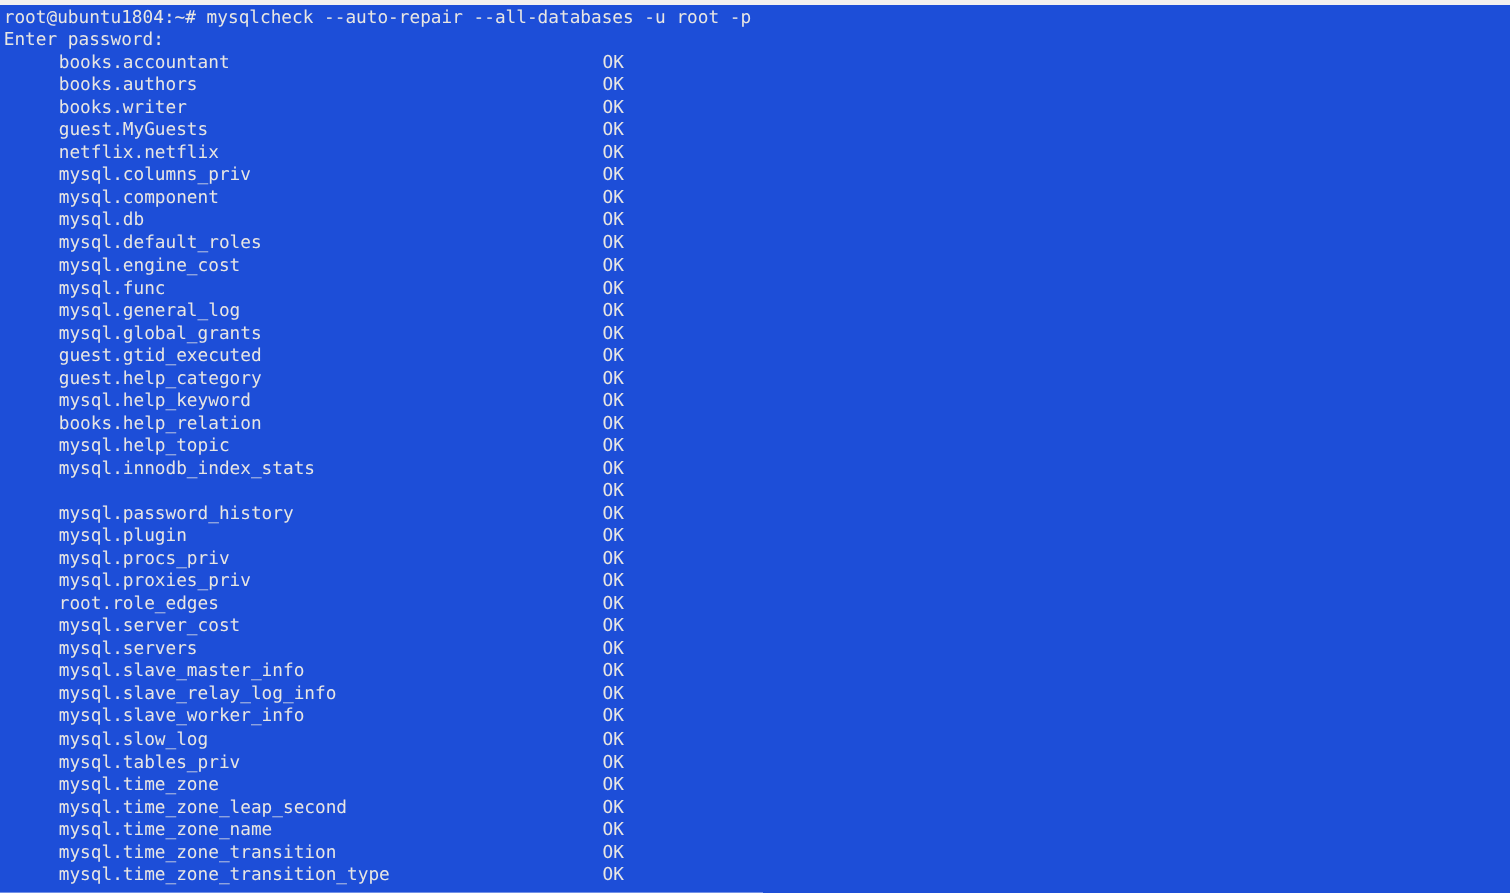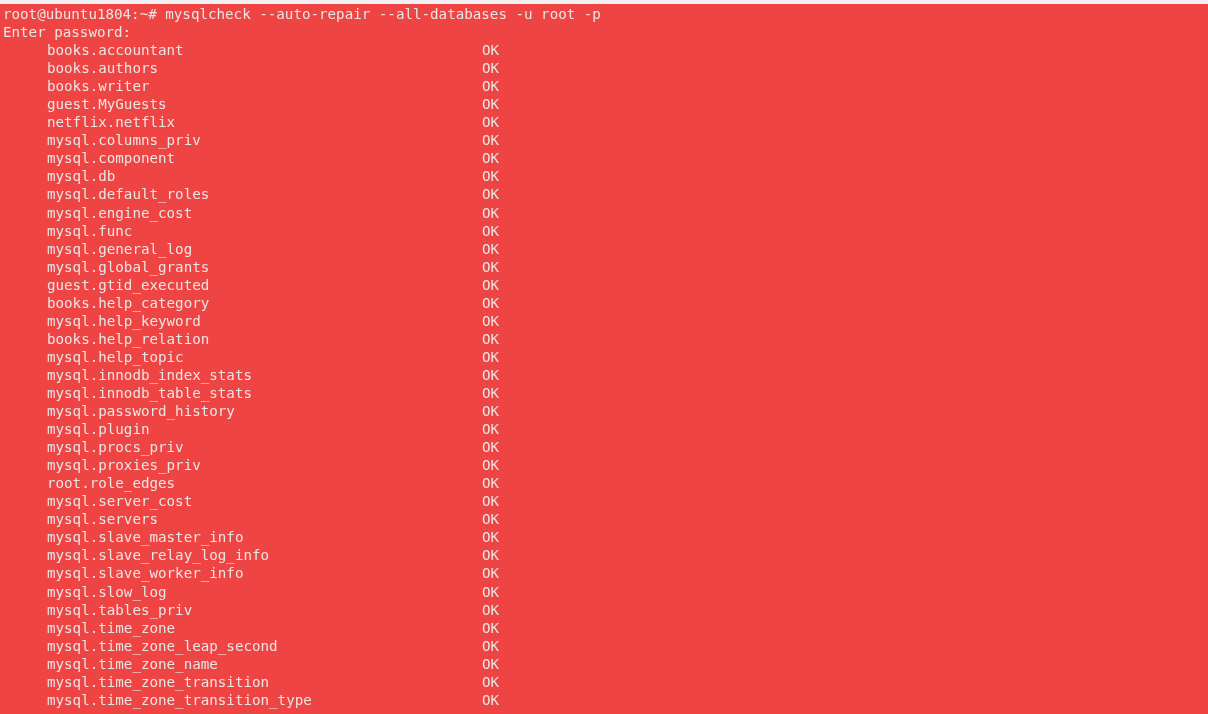--- a/index.html
+++ b/index.html
@@ -10,21 +10,21 @@
   }
   body {
     width: 1208px;
     height: 714px;
     overflow: hidden;
   }
   #terminal-window {
     position: relative;
     width: 1208px;
     height: 714px;
-    background: #ef4444;
+    background: #1d4ed8;
     overflow: hidden;
     box-sizing: border-box;
   }
   
   #window-top-edge {
     position: absolute;
     top: 0;
     left: 0;
     width: 1208px;
     height: 4px;
@@ -94,26 +94,26 @@
         <div class="term-line result-row"><span class="table-name">netflix.netflix</span><span class="status">OK</span></div>
         <div class="term-line result-row"><span class="table-name">mysql.columns_priv</span><span class="status">OK</span></div>
         <div class="term-line result-row"><span class="table-name">mysql.component</span><span class="status">OK</span></div>
         <div class="term-line result-row"><span class="table-name">mysql.db</span><span class="status">OK</span></div>
         <div class="term-line result-row"><span class="table-name">mysql.default_roles</span><span class="status">OK</span></div>
         <div class="term-line result-row"><span class="table-name">mysql.engine_cost</span><span class="status">OK</span></div>
         <div class="term-line result-row"><span class="table-name">mysql.func</span><span class="status">OK</span></div>
         <div class="term-line result-row"><span class="table-name">mysql.general_log</span><span class="status">OK</span></div>
         <div class="term-line result-row"><span class="table-name">mysql.global_grants</span><span class="status">OK</span></div>
         <div class="term-line result-row"><span class="table-name">guest.gtid_executed</span><span class="status">OK</span></div>
-        <div class="term-line result-row"><span class="table-name">books.help_category</span><span class="status">OK</span></div>
+        <div class="term-line result-row"><span class="table-name">guest.help_category</span><span class="status">OK</span></div>
         <div class="term-line result-row"><span class="table-name">mysql.help_keyword</span><span class="status">OK</span></div>
         <div class="term-line result-row"><span class="table-name">books.help_relation</span><span class="status">OK</span></div>
         <div class="term-line result-row"><span class="table-name">mysql.help_topic</span><span class="status">OK</span></div>
         <div class="term-line result-row"><span class="table-name">mysql.innodb_index_stats</span><span class="status">OK</span></div>
-        <div class="term-line result-row"><span class="table-name">mysql.innodb_table_stats</span><span class="status">OK</span></div>
+        <div class="term-line result-row"><span class="status">OK</span></div>
         <div class="term-line result-row"><span class="table-name">mysql.password_history</span><span class="status">OK</span></div>
         <div class="term-line result-row"><span class="table-name">mysql.plugin</span><span class="status">OK</span></div>
         <div class="term-line result-row"><span class="table-name">mysql.procs_priv</span><span class="status">OK</span></div>
         <div class="term-line result-row"><span class="table-name">mysql.proxies_priv</span><span class="status">OK</span></div>
         <div class="term-line result-row"><span class="table-name">root.role_edges</span><span class="status">OK</span></div>
         <div class="term-line result-row"><span class="table-name">mysql.server_cost</span><span class="status">OK</span></div>
         <div class="term-line result-row"><span class="table-name">mysql.servers</span><span class="status">OK</span></div>
         <div class="term-line result-row"><span class="table-name">mysql.slave_master_info</span><span class="status">OK</span></div>
         <div class="term-line result-row"><span class="table-name">mysql.slave_relay_log_info</span><span class="status">OK</span></div>
         <div class="term-line result-row"><span class="table-name">mysql.slave_worker_info</span><span class="status">OK</span></div>

